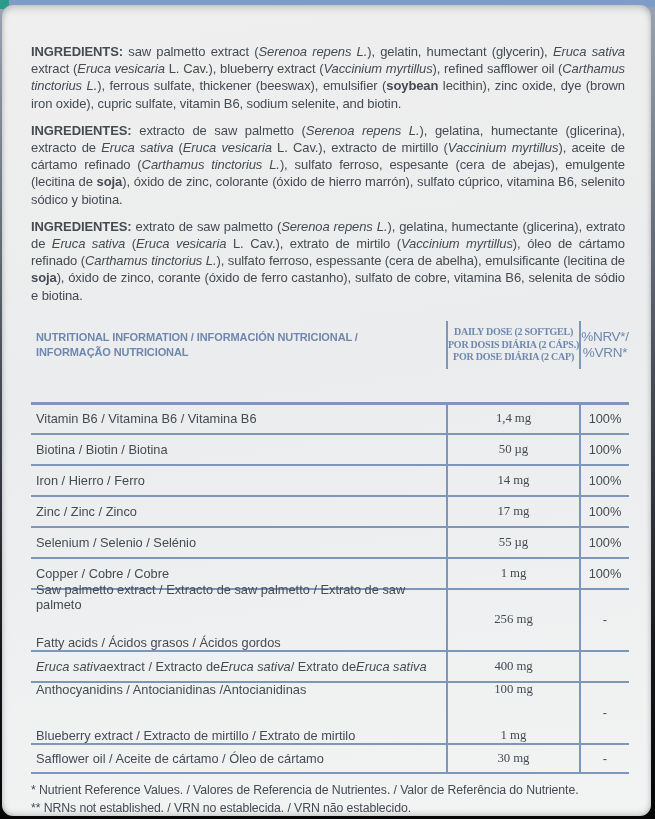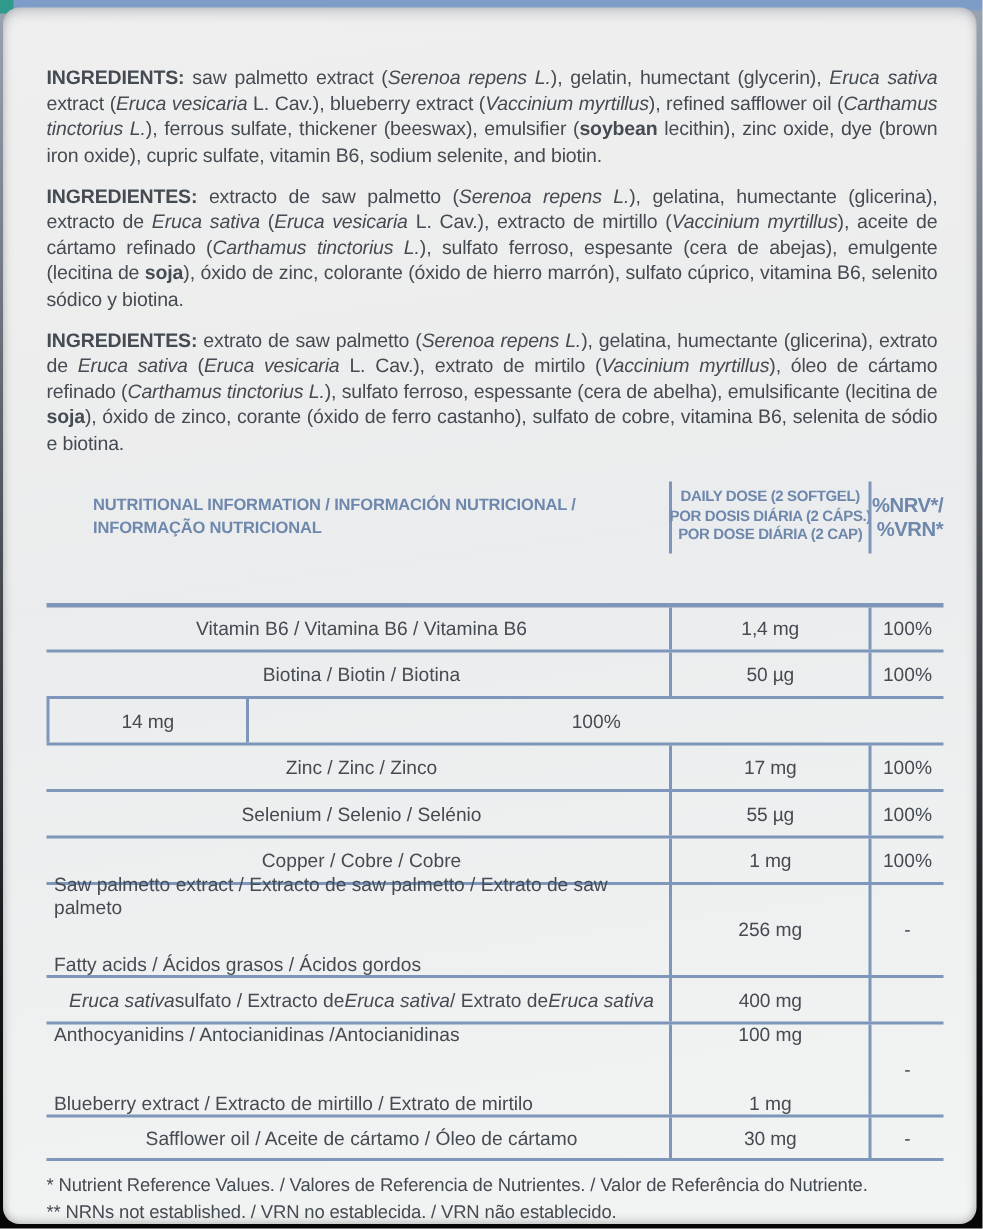--- a/index.html
+++ b/index.html
@@ -36,37 +36,37 @@
     font-size:13px;line-height:17.2px;color:var(--txt);
     text-align:justify;margin-bottom:10px;
     letter-spacing:-0.1px;
   }
   .b{font-weight:bold;}
   .i{font-style:italic;}
 
   
   .ntable{margin-top:17px;width:598px;color:var(--txt);}
   .trow{display:flex;width:100%;}
-  .c1{width:415px;display:flex;align-items:center;padding-left:5px;justify-content:center;}
-  .c2{width:133px;display:flex;align-items:center;justify-content:center;border-left:2px solid var(--line);}
+  .c1{width:415px;display:flex;align-items:center;padding-left:5px;}
+  .c2{width:133px;display:flex;align-items:center;justify-content:center;border-left:2px solid var(--line);font-family:Liberation Serif, serif;}
   .c3{flex:1;display:flex;align-items:center;justify-content:center;border-left:2px solid var(--line);}
   .thead{height:48px;}
   .thead .c1{align-items:center;}
   .th1{
     font-weight:bold;color:var(--accent);font-size:11px;line-height:15px;
     max-width:358px;letter-spacing:-0.1px;
   }
   .th2{
     font-weight:bold;color:var(--accent);font-size:10px;line-height:12.5px;
     text-align:center;white-space:nowrap;letter-spacing:-0.25px;
     display:flex;flex-direction:column;align-items:center;
   }
   .th3{
-    font-weight:bold;color:var(--accent);font-size:13.5px;line-height:16px;
-    text-align:right;letter-spacing:-0.3px;
+    font-weight:normal;color:var(--accent);font-size:13.5px;line-height:16px;
+    text-align:center;letter-spacing:-0.3px;
   }
   .trow.body{border-top:2px solid var(--line);font-size:12.8px;}
   .trow.body-first{border-top:3px solid var(--line);margin-top:33px;}
   .trow.single{height:31px;}
   .trow.double{height:62px;}
   .trow.last{border-bottom:2.5px solid var(--line);}
   .stack{display:flex;flex-direction:column;justify-content:center;width:100%;gap:16px;}
   .dline{height:30px;display:flex;align-items:center;}
   .c2 .dline{justify-content:center;}
   .val{letter-spacing:-0.1px;}
@@ -122,20 +122,21 @@
         <div class="c1">Biotina / Biotin / Biotina</div>
         <div class="c2">
             <span class="val">50 µg</span>
           </div>
         <div class="c3">
             <span>100%</span>
           </div>
       </div>
 
       <div class="trow body single">
+        <div class="c1">Iron / Hierro / Ferro</div>
         <div class="c2">
             <span class="val">14 mg</span>
           </div>
         <div class="c3">
             <span>100%</span>
           </div>
       </div>
 
       <div class="trow body single">
         <div class="c1">Zinc / Zinc / Zinco</div>
@@ -180,21 +181,21 @@
           </div>
         </div>
         <div class="c3">
             <span>-</span>
           </div>
       </div>
 
       <div class="trow body single">
         <div class="c1">
             <span class="i">Eruca sativa</span>
-            <span> sulfato / Extracto de </span>
+            <span> extract / Extracto de </span>
             <span class="i">Eruca sativa</span>
             <span> / Extrato de </span>
             <span class="i">Eruca sativa</span>
           </div>
         <div class="c2">
             <span class="val">400 mg</span>
           </div>
         <div class="c3">
             <span></span>
           </div>

